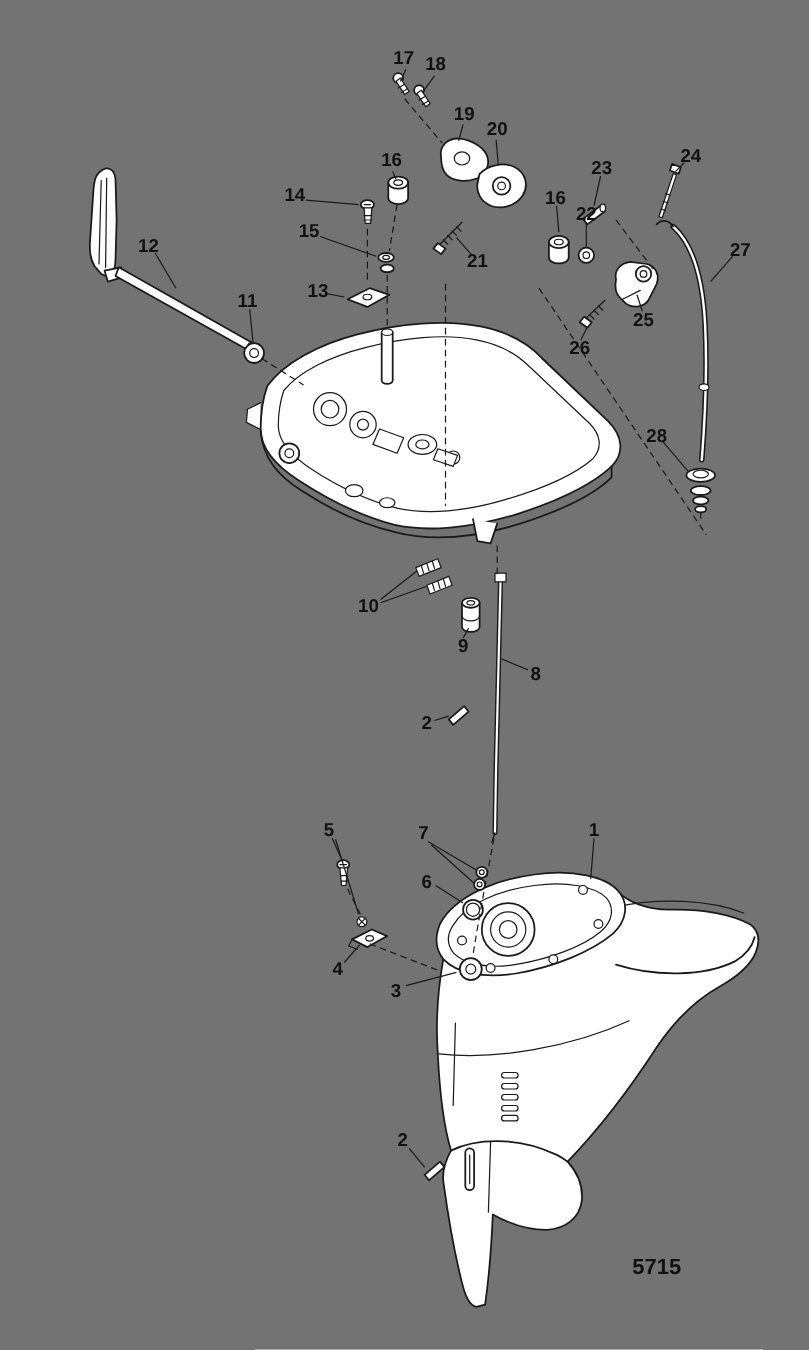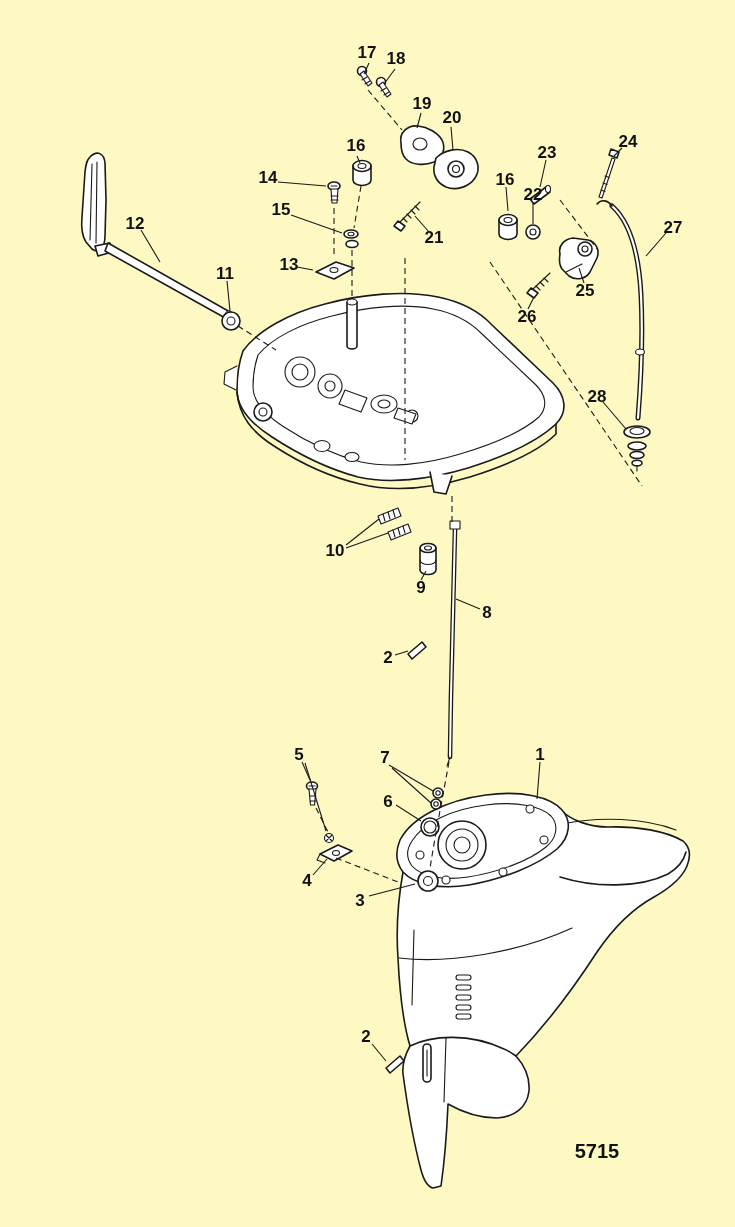--- a/index.html
+++ b/index.html
@@ -1,16 +1,16 @@
 <!DOCTYPE html>
 <html><head>
 <meta charset="utf-8">
 <style>
   html,body{margin:0;padding:0;background:#fff;}
-  .page{position:relative;width:735px;height:1227px;background:#fef9c3;overflow:hidden;
+  .page{position:relative;width:735px;height:1227px;background:#737373;overflow:hidden;
         font-family:"Liberation Sans", sans-serif;text-align:right;}
   svg{display:block;}
   .ln  {fill:none;stroke:#1a1a1a;stroke-width:1.6;stroke-linecap:round;stroke-linejoin:round;}
   .ln2 {fill:none;stroke:#1a1a1a;stroke-width:1.1;stroke-linecap:round;stroke-linejoin:round;}
   .fw  {fill:#ffffff;stroke:#1a1a1a;stroke-width:1.6;stroke-linecap:round;stroke-linejoin:round;}
   .fw2 {fill:#ffffff;stroke:#1a1a1a;stroke-width:1.1;stroke-linecap:round;stroke-linejoin:round;}
   .leader{fill:none;stroke:#1a1a1a;stroke-width:1.1;}
   .dash{fill:none;stroke:#1a1a1a;stroke-width:1.1;stroke-dasharray:6 4;}
   .callout{font:bold 17px "Liberation Sans",sans-serif;fill:#111;text-anchor:middle;}
   .fig{font:bold 20px "Liberation Sans",sans-serif;fill:#111;text-anchor:middle;}

